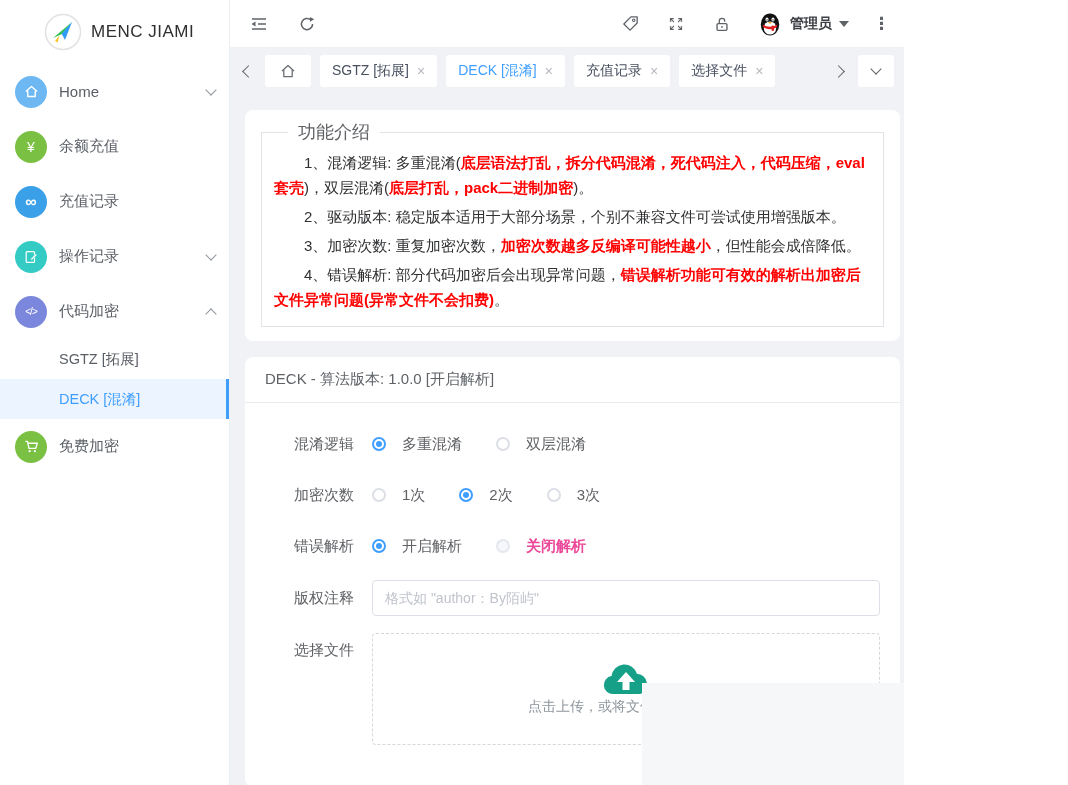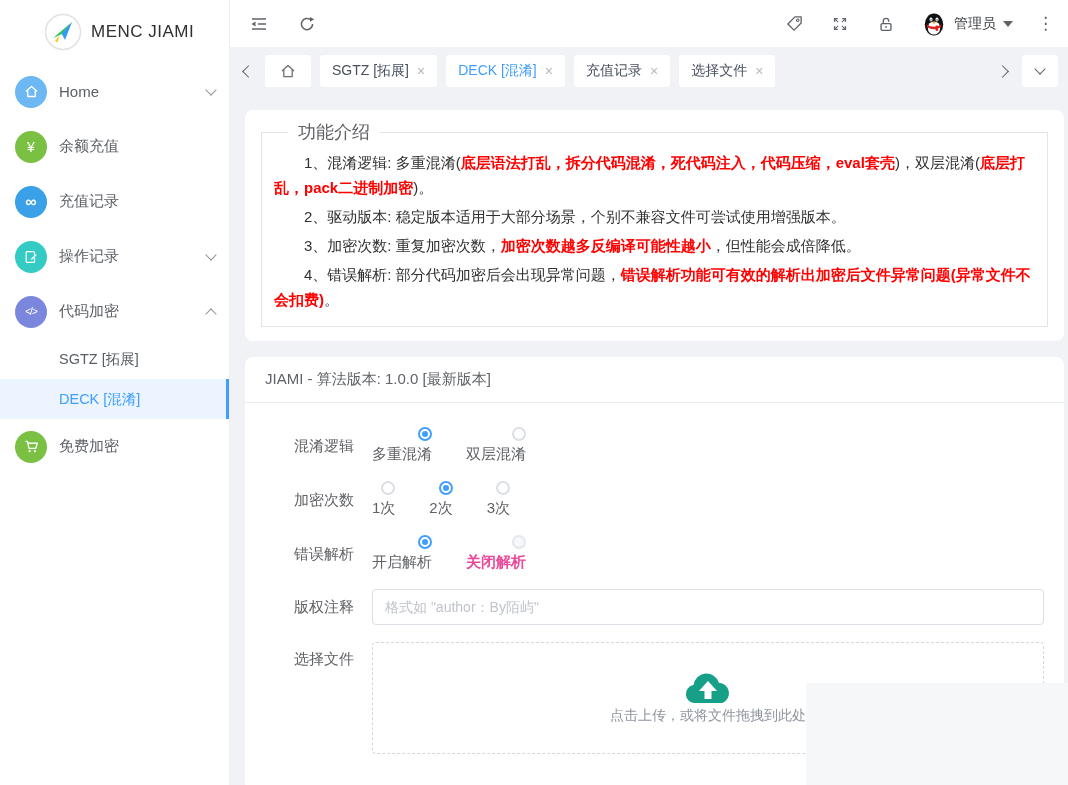--- a/index.html
+++ b/index.html
@@ -1,39 +1,39 @@
 <!DOCTYPE html>
 <html><head>
 <meta charset="utf-8">
 <style>
   * { margin:0; padding:0; box-sizing:border-box; }
   html,body { width:1068px; height:785px; overflow:hidden; background:#fff;
     font-family:"Liberation Sans","DejaVu Sans",sans-serif; }
-  .app { position:relative; display:flex; width:1068px; height:785px; }
+  .app { position:relative; display:flex; width:904px; height:785px; }
 
   
   .sidebar { width:230px; flex:0 0 230px; background:#fff; border-right:1px solid #edf0f2; z-index:2; }
   .logo { display:flex; align-items:center; gap:9px; padding:13px 0 13px 44px; }
   .logo-title { font-size:17px; color:#2f2f2f; letter-spacing:.5px; }
   .nav-item { display:flex; align-items:center; height:55px; padding:0 14px 0 15px; cursor:pointer; }
   .nav-ico { width:32px; height:32px; border-radius:50%; display:flex; align-items:center; justify-content:center;
     color:#fff; font-size:14px; flex:0 0 32px; }
   .nav-label { margin-left:12px; font-size:15px; color:#5a5f66; flex:1; }
   .chev { width:8px; height:8px; border-right:1.6px solid #90959c; border-bottom:1.6px solid #90959c; }
   .chev.down { transform:rotate(45deg); margin-top:-4px; }
   .chev.up { transform:rotate(-135deg); margin-top:4px; }
   .subnav-item { display:flex; align-items:center; height:40px; padding-left:59px; font-size:14.5px; color:#5a5f66; cursor:pointer; }
   .subnav-item.active { background:#ecf5ff; color:#409eff; border-right:3px solid #409eff; }
 
   
   .main { flex:1; display:flex; flex-direction:column; min-width:0; }
   .topbar { height:47px; background:#fff; display:flex; align-items:center; padding:0 14px 0 18px; }
   .tb-ico { width:22px; height:22px; display:flex; align-items:center; justify-content:center; cursor:pointer; color:#5f6368; }
   .tb-left { display:flex; align-items:center; gap:26px; }
-  .tb-right { margin-left:auto; display:flex; align-items:center; gap:24px; }
+  .tb-right { margin-left:auto; display:flex; align-items:center; gap:24px;font-weight:bold; }
   .user-box { display:flex; align-items:center; gap:7px; cursor:pointer; }
   .user-name { font-size:14px; color:#3c3f44; }
   .caret-down { width:0; height:0; border-left:5px solid transparent; border-right:5px solid transparent; border-top:6px solid #5f6368; }
   .kebab { font-size:17px; color:#5f6368; line-height:1; cursor:pointer; }
 
   
   .tabbar { height:48px; background:#f0f2f5; display:flex; align-items:center; padding:0 10px 0 8px; gap:9px; }
   .tab-arrow { width:18px; height:18px; display:flex; align-items:center; justify-content:center; cursor:pointer; }
   .tab-arrow .chev { border-color:#5f6368; width:9px; height:9px; }
   .chev.left { transform:rotate(135deg); margin:0 0 0 3px; }
@@ -55,21 +55,21 @@
   .intro-p { font-size:15px; color:#303133; line-height:25px; margin:4px 0; text-indent:2em; }
   .red-bold { color:#ff0000; font-weight:700; }
 
   .form-card { margin-top:16px; min-height:430px; }
   .form-header { padding:13px 20px; font-size:15px; color:#5f6368; border-bottom:1px solid #e8ebef; }
   .form-body { padding:24px 20px 20px 0; }
   .form-row { display:flex; align-items:center; margin-bottom:17px; min-height:34px; }
   .form-row.top { align-items:flex-start; }
   .form-label { flex:0 0 127px; text-align:right; padding-right:18px; font-size:15px; color:#606266; line-height:34px; }
   .form-content { flex:1; max-width:676px; display:flex; align-items:center; gap:34px; }
-  .radio-opt { display:flex; align-items:flex-end; gap:4px; cursor:pointer;flex-direction:column; }
+  .radio-opt { display:flex; align-items:center; gap:16px; cursor:pointer; }
   .radio-dot { width:14px; height:14px; border-radius:50%; border:2px solid #dcdfe6; background:#fff; position:relative; }
   .radio-opt.checked .radio-dot { border-color:#409eff; }
   .radio-opt.checked .radio-dot::after { content:""; position:absolute; left:2px; top:2px; width:6px; height:6px; border-radius:50%; background:#409eff; }
   .radio-txt { font-size:15px; color:#606266; }
   .radio-opt.disabled .radio-dot { border-color:#e4e7ed; background:#f5f7fa; }
   .radio-opt.disabled .radio-txt { color:#ec4899;font-weight:bold; }
   .text-input { width:100%; height:36px; border:1px solid #dcdfe6; border-radius:4px; padding:0 12px; font-size:14px;
     color:#303133; outline:none; font-family:inherit; }
   .text-input::placeholder { color:#c0c4cc; }
   .upload-area { width:100%; height:112px; border:1px dashed #d4d7dc; border-radius:4px; display:flex; flex-direction:column;
@@ -255,21 +255,21 @@
         <fieldset class="intro-box">
           <legend class="intro-legend">功能介绍</legend>
           <p class="intro-p"><span>1、混淆逻辑: 多重混淆(</span><span class="red-bold">底层语法打乱，拆分代码混淆，死代码注入，代码压缩，eval套壳</span><span>)，双层混淆(</span><span class="red-bold">底层打乱，pack二进制加密</span><span>)。</span></p>
           <p class="intro-p"><span>2、驱动版本: 稳定版本适用于大部分场景，个别不兼容文件可尝试使用增强版本。</span></p>
           <p class="intro-p"><span>3、加密次数: 重复加密次数，</span><span class="red-bold">加密次数越多反编译可能性越小</span><span>，但性能会成倍降低。</span></p>
           <p class="intro-p"><span>4、错误解析: 部分代码加密后会出现异常问题，</span><span class="red-bold">错误解析功能可有效的解析出加密后文件异常问题(异常文件不会扣费)</span><span>。</span></p>
         </fieldset>
       </div>
 
       <div class="card form-card">
-        <div class="form-header">JIAMI - 算法版本: 1.0.0 [最新版本]</div>
+        <div class="form-header">DECK - 算法版本: 1.0.0 [开启解析]</div>
         <div class="form-body">
 
           <div class="form-row">
             <span class="form-label">混淆逻辑</span>
             <div class="form-content">
               <span class="radio-opt checked">
                 <span class="radio-dot"></span>
                 <span class="radio-txt">多重混淆</span>
               </span>
               <span class="radio-opt">

